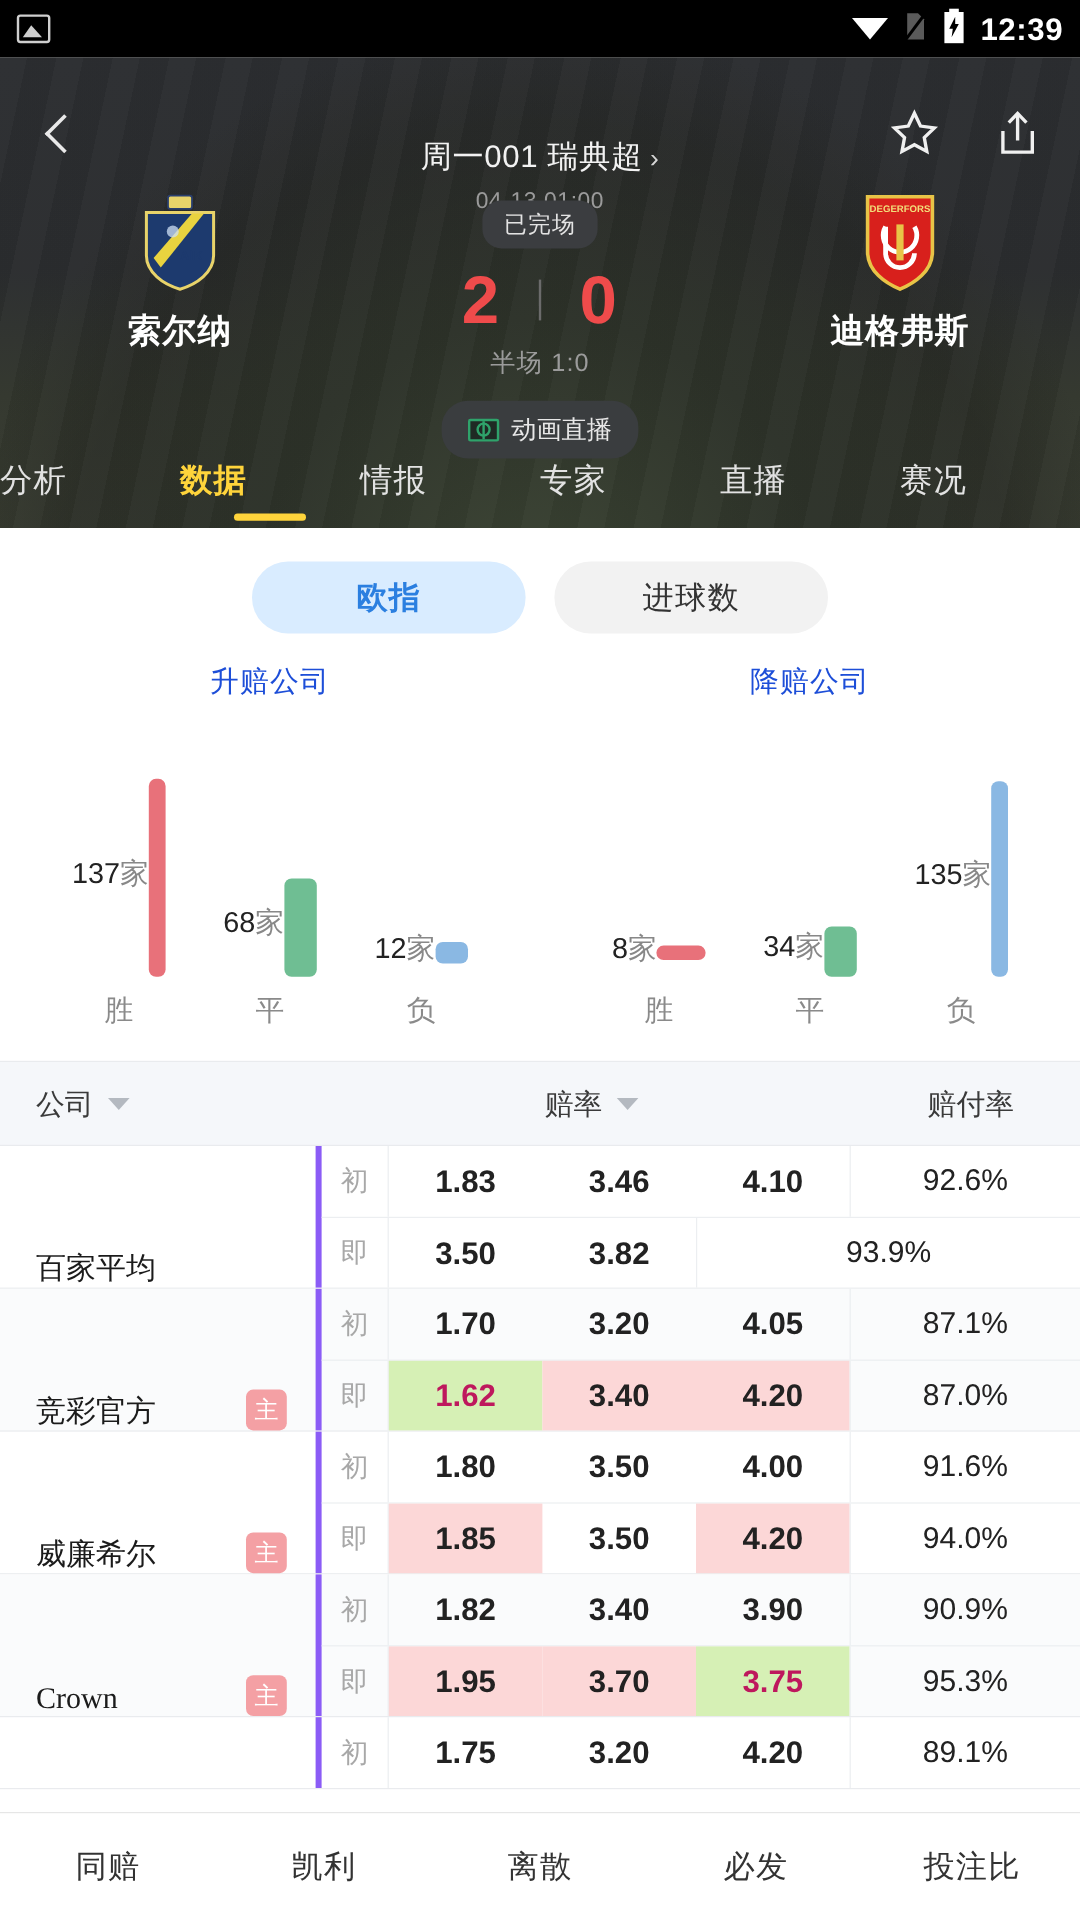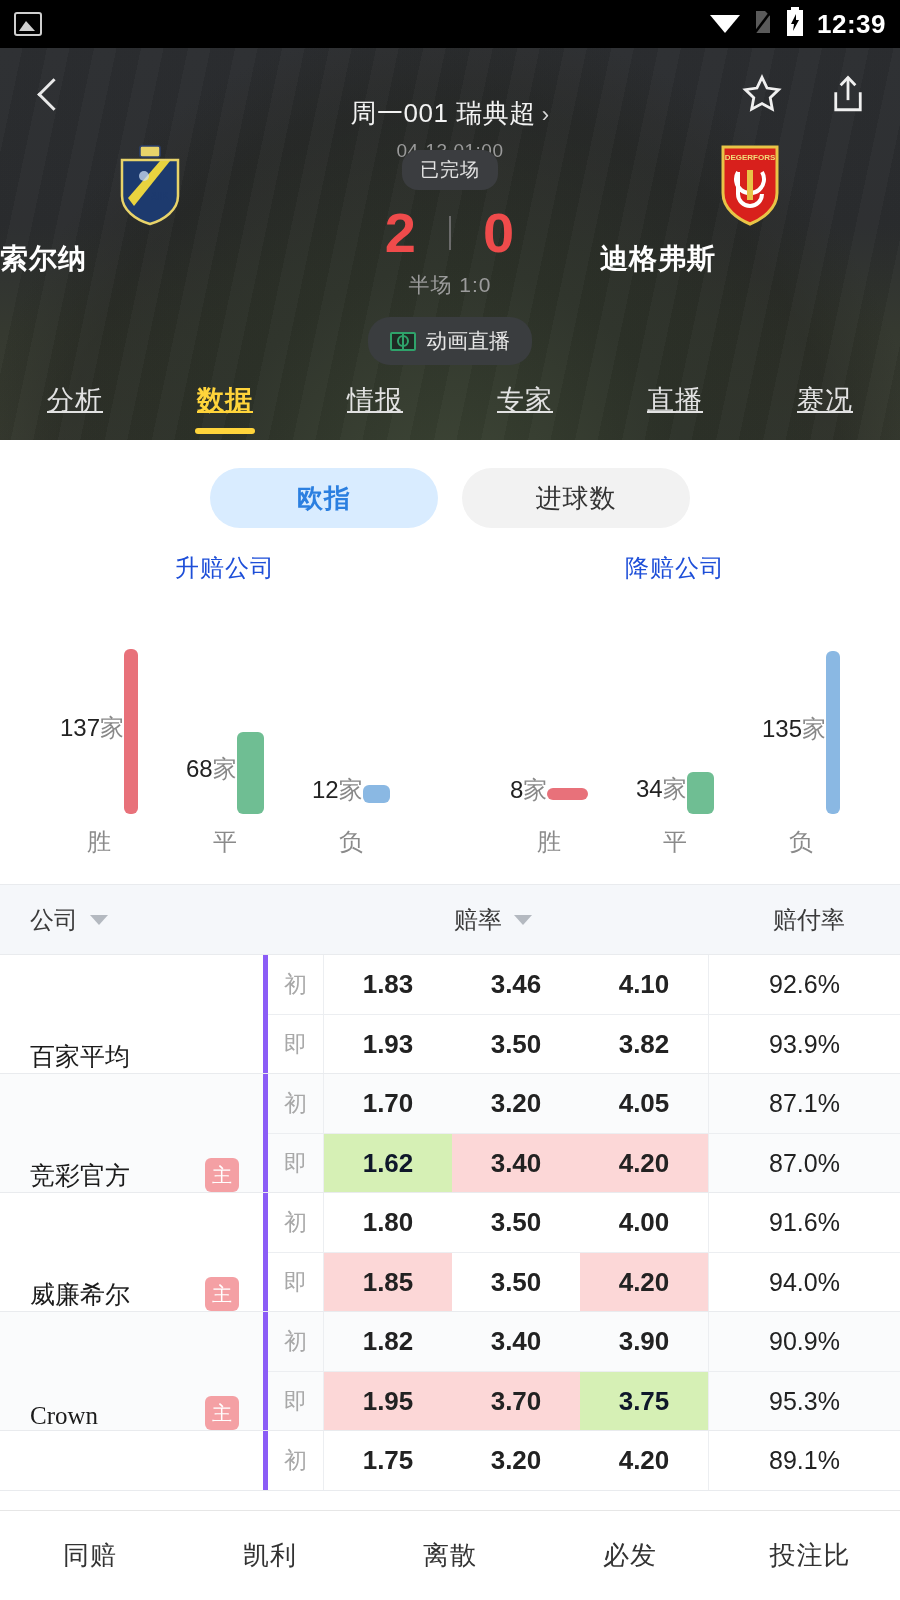--- a/index.html
+++ b/index.html
@@ -36,41 +36,41 @@
     overflow:hidden;
   }
   .banner:before{
     content:""; position:absolute; inset:0;
     background:
       repeating-linear-gradient(102deg, rgba(255,255,255,.022) 0 22px, rgba(0,0,0,.02) 22px 46px);
     opacity:.9;
   }
   .topbar{
     position:relative; height:92px; display:flex; align-items:center;
-    padding:0 30px; z-index:2;
+    padding:0 30px; z-index:2;margin-top:17px;
   }
   .back-chev{ width:38px;height:38px; position:relative; cursor:pointer;}
   .back-chev:before{
     content:""; position:absolute; left:12px; top:8px; width:20px;height:20px;
     border-left:3px solid #e9e9e9; border-bottom:3px solid #e9e9e9;
     transform:rotate(45deg);
   }
   .title-wrap{ position:absolute; left:0; right:0; top:48px; text-align:center; }
   .title-line{ font-size:26px; color:#f2f2f2; font-weight:500; letter-spacing:.5px;}
   .title-line .chev{ font-size:22px; color:#d7d7d7; margin-left:6px; }
   .subtitle{ font-size:19px; color:#9a9a9a; margin-top:9px; letter-spacing:.5px;}
   .top-actions{ margin-left:auto; display:flex; align-items:center; gap:42px; z-index:3;}
   .ico-btn{ width:44px;height:44px; display:flex;align-items:center;justify-content:center; cursor:pointer;}
   .ico-btn svg{ display:block; }
 
   .match{
     position:relative; z-index:2; display:flex; align-items:flex-start;
     padding:4px 0 0 0;
   }
-  .team{ width:300px; text-align:left; }
+  .team{ width:300px; text-align:center; }
   .team-name{ color:#fff; font-size:28px; font-weight:600; margin-top:14px; letter-spacing:1px;}
   .crest{ width:72px;height:82px; margin:0 auto; }
   .centre{ flex:1; text-align:center; padding-top:6px;}
   .status-pill{
     display:inline-block; background:#3b3d40; color:#e3e3e3; font-size:19px;
     padding:7px 18px; border-radius:16px; letter-spacing:1px;
   }
   .score{
     margin-top:10px; display:flex; align-items:center; justify-content:center; gap:0;
     color:#ef4b4b; font-size:56px; font-weight:700; letter-spacing:1px;
@@ -96,22 +96,22 @@
   .pitch-ico:after{
     content:""; position:absolute; left:50%; top:50%; width:8px; height:8px;
     border:2px solid #2fa36b; border-radius:50%; transform:translate(-50%,-50%);
   }
 
   .tabs{
     position:absolute; left:0; right:0; bottom:0; height:80px; z-index:3;
     display:flex; align-items:center;
   }
   .tab{
-    flex:1; text-align:center; color:#e2e2e2; font-size:27px; position:relative;
-    cursor:pointer; letter-spacing:1px;text-decoration:underline;
+    flex:1; text-align:left; color:#e2e2e2; font-size:27px; position:relative;
+    cursor:pointer; letter-spacing:1px;
   }
   .tab.active{ color:#ffd43b; font-weight:700; }
   .tab.active:after{
     content:""; position:absolute; left:50%; transform:translateX(-50%);
     bottom:-16px; width:60px;height:6px; background:#ffd43b; border-radius:3px;
   }
 
   
   .segments{
     display:flex; justify-content:center; gap:24px; padding:28px 0 6px 0;
@@ -168,21 +168,21 @@
   .line + .line{ border-top:1px solid #eceef1; }
   .c-tag{
     width:56px; display:flex;align-items:center;justify-content:center;
     font-size:23px; color:#a8a8a8; border-right:1px solid #eceef1;
   }
   .c-odd{
     width:128px; display:flex;align-items:center;justify-content:center;
     font-size:26px; color:#222; font-weight:600;
   }
   .c-odd.up{ background:#fcd7d7; }
-  .c-odd.down{ background:#d6f0b5; color:#0f172a; }
+  .c-odd.down{ background:#d6f0b5; color:#be185d; }
   .c-pay{
     flex:1; display:flex;align-items:center;justify-content:center;
     font-size:25px; color:#222; border-left:1px solid #eceef1;
   }
 
   
   .bottomnav{
     position:absolute; left:0; right:0; bottom:0; height:90px; background:#fff;
     border-top:1px solid #e6e6e6; display:flex; align-items:center;
   }
@@ -376,21 +376,20 @@
       <div class="lines">
         <div class="line">
           <div class="c-tag">初</div>
           <div class="c-odd">1.83</div>
           <div class="c-odd">3.46</div>
           <div class="c-odd">4.10</div>
           <div class="c-pay">92.6%</div>
         </div>
         <div class="line">
           <div class="c-tag">即</div>
-          <div class="c-odd">1.93</div>
           <div class="c-odd">3.50</div>
           <div class="c-odd">3.82</div>
           <div class="c-pay">93.9%</div>
         </div>
       </div>
     </div>
 
     <div class="trow alt">
       <div class="cell-company">
         <span>竞彩官方</span>

